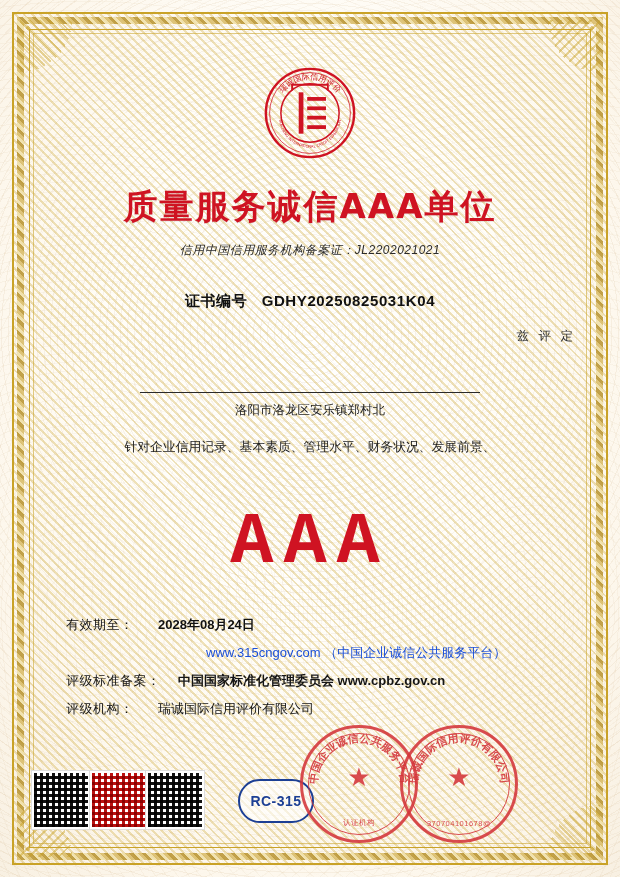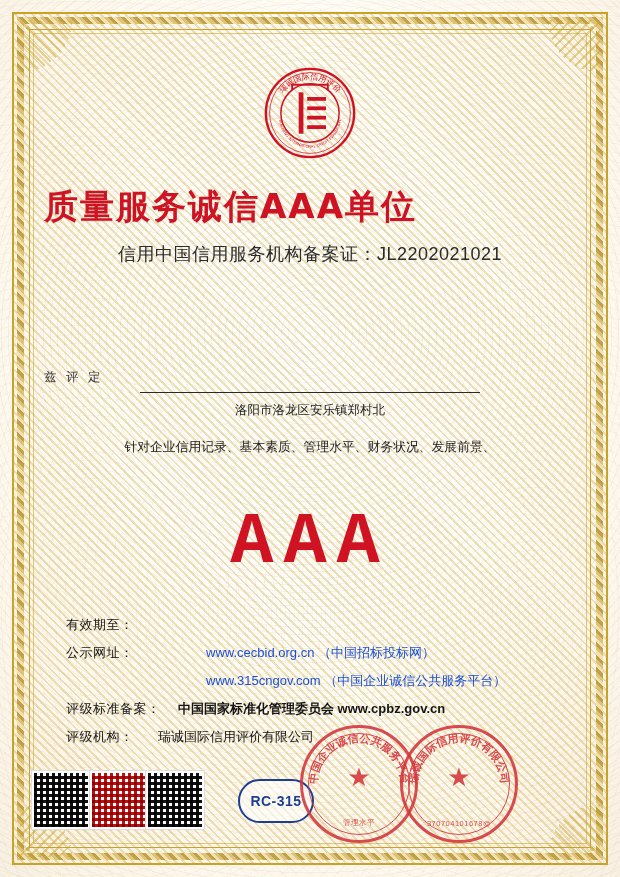--- a/index.html
+++ b/index.html
@@ -62,36 +62,36 @@
   .corner.tr{right:20px;top:20px;transform:scaleX(-1);}
   .corner.bl{left:20px;bottom:20px;transform:scaleY(-1);}
   .corner.br{right:20px;bottom:20px;transform:scale(-1,-1);}
 
   
   .content{position:absolute;left:44px;top:44px;right:44px;bottom:44px;}
 
   .emblem{position:absolute;left:50%;top:22px;transform:translateX(-50%);width:94px;height:94px;}
 
   .title{
-    position:absolute;top:140px;left:0;right:0;
+    position:absolute;top:140px;left:0;right:0;text-align:center;
     font-size:34px;font-weight:bold;color:#cf1322;letter-spacing:2px;
     font-family:"DejaVu Sans","Liberation Sans",sans-serif;
     text-shadow:0 1px 0 rgba(0,0,0,.08);
   }
   .subtitle{
     position:absolute;top:198px;left:0;right:0;text-align:center;
-    font-size:18px;color:#2b2b2b;letter-spacing:.5px;
+    font-size:12px;color:#2b2b2b;letter-spacing:.5px;font-style:italic;
   }
   .cert-no{
     position:absolute;top:248px;left:0;right:0;text-align:center;
     font-size:15px;font-weight:bold;color:#111;letter-spacing:.6px;
   }
   .hereby{
-    position:absolute;top:284px;left:0;right:0;text-align:left;
-    font-size:12.5px;color:#333;letter-spacing:3px;margin-top:41px;
+    position:absolute;top:284px;left:0;right:0;text-align:right;
+    font-size:12.5px;color:#333;letter-spacing:3px;
   }
   .company{
     position:absolute;top:310px;left:0;right:0;text-align:center;
     font-size:24px;font-weight:bold;color:#111;letter-spacing:1px;
   }
   .company-underline{
     position:absolute;top:348px;left:96px;right:96px;height:1px;background:#2a2a2a;
   }
   .address{
     position:absolute;top:358px;left:0;right:0;text-align:center;
@@ -199,43 +199,45 @@
           <textPath href="#arcBot" startOffset="50%" text-anchor="middle">RUICHENG INTERNATIONAL CREDIT EVALUATION</textPath>
         </text>
       </svg>
     </div>
     <span class="hidden-text">瑞诚国际信用评价</span>
     <span class="hidden-text">RUICHENG INTERNATIONAL CREDIT EVALUATION</span>
 
     <div class="title">质量服务诚信AAA单位</div>
     <div class="subtitle">信用中国信用服务机构备案证：JL2202021021</div>
 
+    <div class="cert-no">
+      <span>证书编号</span>
+      <span>&nbsp;</span>
+      <span>GDHY20250825031K04</span>
+    </div>
 
     <div class="hereby">兹 评 定</div>
 
     <div class="company-underline"></div>
     <div class="address">洛阳市洛龙区安乐镇郑村北</div>
 
     <div class="statement">
       <div>针对企业信用记录、基本素质、管理水平、财务状况、发展前景、</div>
     </div>
 
     <div class="grade">AAA</div>
 
     <div class="fields">
 
 
       <div class="field">
         <div class="k">有效期至：</div>
-      </div>
-
-      <div class="field center">
-        <div class="k">公示网址：</div>
-        <div class="v blue">www.cecbid.org.cn （中国招标投标网）</div>
-      </div>
+        <div class="v v-strong">2028年08月24日</div>
+      </div>
+
 
       <div class="field center">
         <div class="k"></div>
         <div class="v blue">www.315cngov.com （中国企业诚信公共服务平台）</div>
       </div>
 
       <div class="field">
         <div class="k" style="width:112px;flex:0 0 112px;">评级标准备案：</div>
         <div class="v bold">中国国家标准化管理委员会 www.cpbz.gov.cn</div>
       </div>
@@ -256,21 +258,21 @@
 
   <div class="seal left">
     <div class="inner-ring"></div>
     <svg viewBox="0 0 112 112" width="112" height="112" style="position:absolute;inset:0;">
       <path id="sealArcL" d="M 14 56 A 42 42 0 1 1 98 56" fill="none"></path>
       <text font-size="11" fill="#d4353a" font-weight="bold" font-family="DejaVu Sans, sans-serif">
         <textPath href="#sealArcL" startOffset="50%" text-anchor="middle">中国企业诚信公共服务平台</textPath>
       </text>
       <text x="56" y="58" font-size="26" fill="#d4353a" text-anchor="middle">★</text>
     </svg>
-    <div class="seal-bottom">管理水平</div>
+    <div class="seal-bottom">认证机构</div>
   </div>
 
   <div class="seal right">
     <div class="inner-ring"></div>
     <svg viewBox="0 0 112 112" width="112" height="112" style="position:absolute;inset:0;">
       <path id="sealArcR" d="M 14 56 A 42 42 0 1 1 98 56" fill="none"></path>
       <text font-size="11" fill="#d4353a" font-weight="bold" font-family="DejaVu Sans, sans-serif">
         <textPath href="#sealArcR" startOffset="50%" text-anchor="middle">瑞诚国际信用评价有限公司</textPath>
       </text>
       <text x="56" y="58" font-size="26" fill="#d4353a" text-anchor="middle">★</text>

